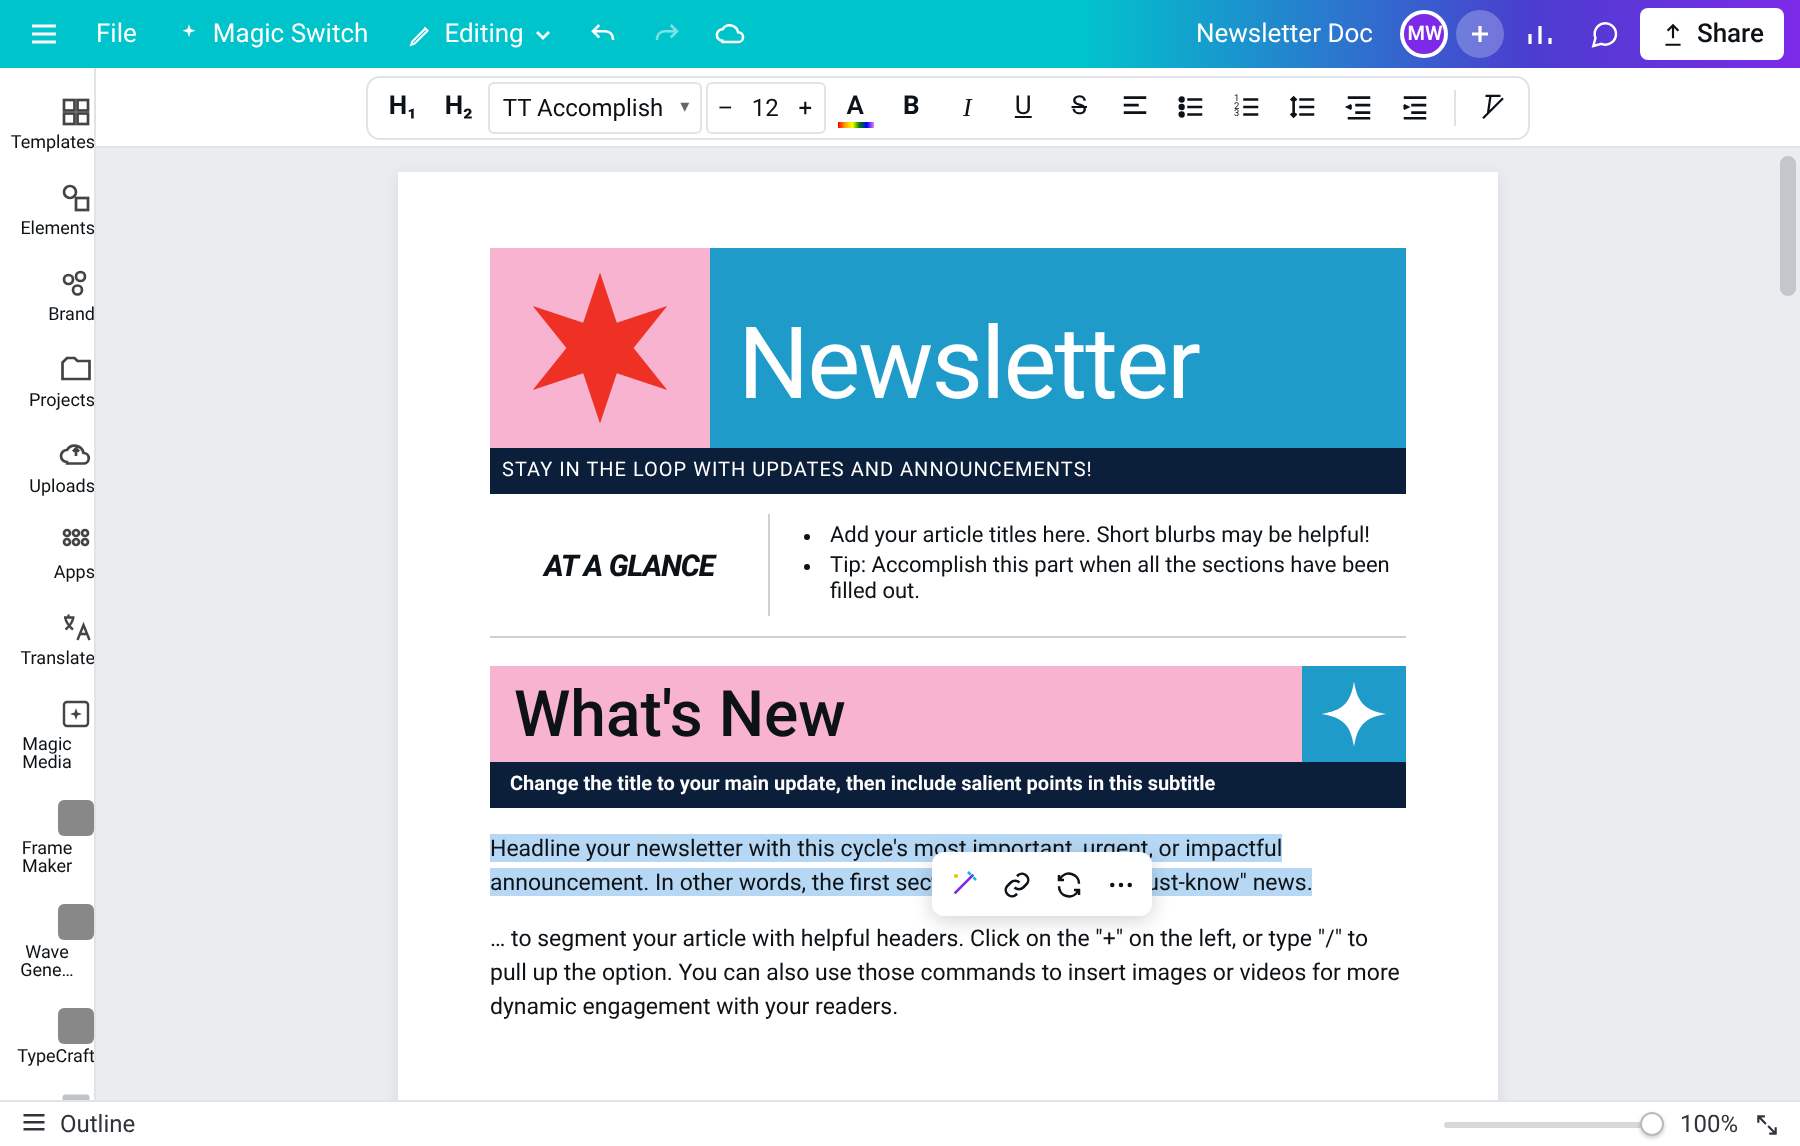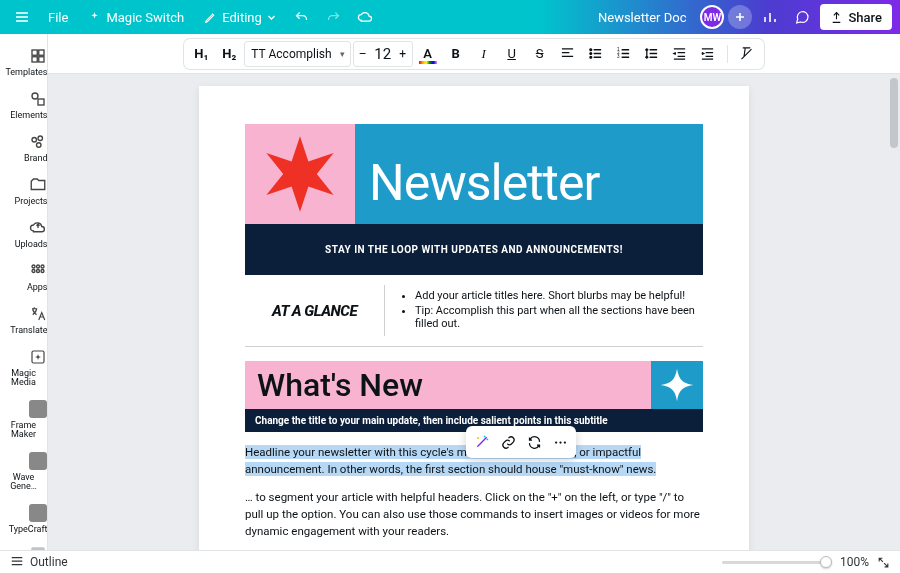--- a/index.html
+++ b/index.html
@@ -93,43 +93,43 @@
   .font-select{
     height:26px;border:1px solid var(--gray-border);border-radius:3px;
     padding:0 18px 0 6px;font-size:12px;min-width:86px;display:flex;align-items:center;
     position:relative;cursor:pointer;
   }
   .font-select::after{content:"▾";position:absolute;right:5px;font-size:9px;color:#666;}
   .sizebox{
     display:flex;align-items:center;border:1px solid var(--gray-border);border-radius:3px;height:26px;
   }
   .sizebox .sbtn{width:18px;text-align:center;cursor:pointer;font-size:12px;}
-  .sizebox .sval{width:22px;text-align:center;font-size:15px;}
+  .sizebox .sval{width:22px;text-align:center;font-size:12px;}
   .color-A{position:relative;font-weight:600;}
   .color-A::after{content:"";position:absolute;left:4px;right:4px;bottom:3px;height:3px;
     background:linear-gradient(90deg,red,orange,yellow,green,blue,violet);}
   
   .canvas-wrap{flex:1;overflow:auto;display:flex;justify-content:center;padding:12px;}
   .page{
     width:550px;background:#fff;box-shadow:0 2px 8px rgba(0,0,0,0.08);
     padding:38px 46px;min-height:700px;
   }
   
   .hero{display:flex;height:100px;}
   .hero-left{width:110px;background:var(--pink);display:flex;align-items:center;justify-content:center;}
   .hero-right{flex:1;background:var(--hero-blue);position:relative;display:flex;align-items:center;padding:0 14px;}
   .vol-badge{
     position:absolute;top:10px;right:14px;
     border:1px solid #fff;color:#fff;border-radius:12px;
     font-size:8px;padding:3px 10px;letter-spacing:0.5px;
   }
   .hero-title{color:#fff;font-size:50px;font-weight:400;letter-spacing:-1px;line-height:1;margin-top:18px;}
   .dark-strip{
-    background:var(--dark-banner);color:#fff;text-align:center;
-    font-size:10px;font-weight:700;letter-spacing:0.5px;padding:20px;
+    background:var(--dark-banner);color:#fff;text-align:left;
+    font-size:10px;font-weight:400;letter-spacing:0.5px;padding:6px;
   }
   .glance-row{display:flex;border-bottom:1px solid #d0d0d0;margin-top:10px;padding-bottom:10px;}
   .glance-left{width:140px;border-right:1px solid #d0d0d0;display:flex;align-items:center;justify-content:center;
     font-weight:800;font-style:italic;font-size:15px;letter-spacing:-0.5px;}
   .glance-right{flex:1;padding:4px 0 4px 14px;font-size:11px;}
   .glance-right ul{margin:0;padding-left:16px;}
   .glance-right li{margin-bottom:2px;}
   .section-hdr{margin-top:14px;display:flex;height:48px;}
   .section-hdr-left{flex:1;background:var(--pink);display:flex;align-items:center;padding:0 12px;}
   .section-hdr-left span{font-size:32px;font-weight:500;}

